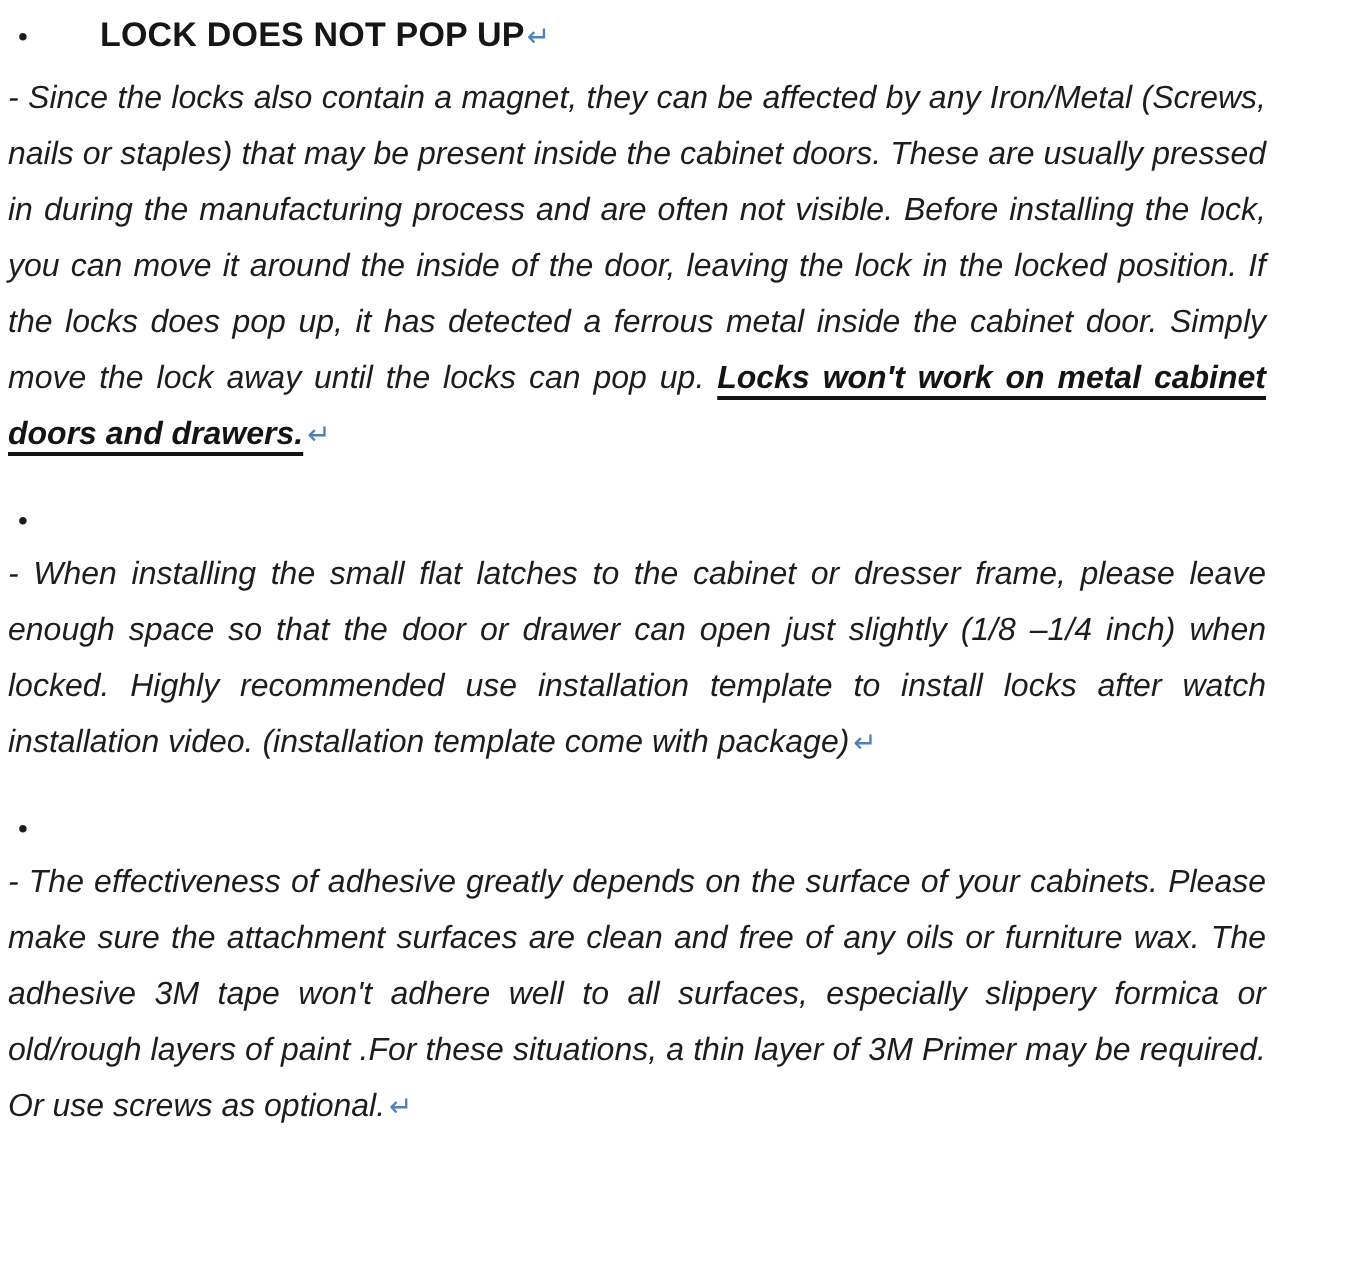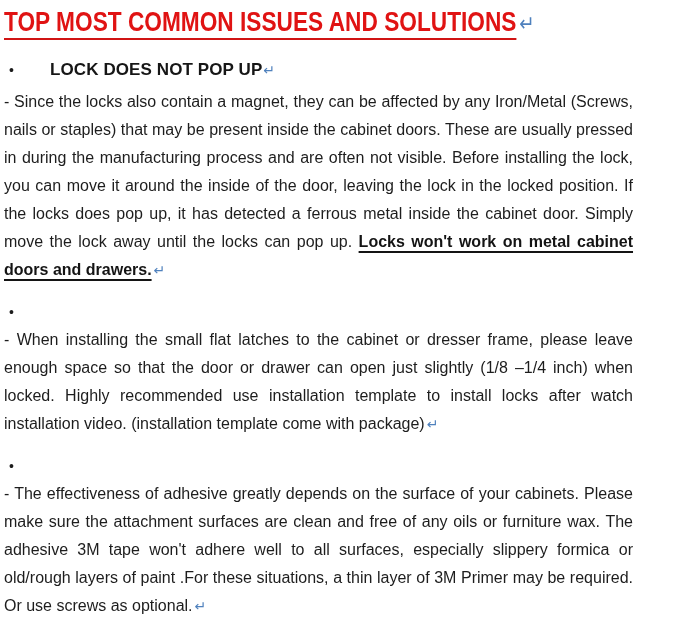--- a/index.html
+++ b/index.html
@@ -62,39 +62,37 @@
   }
   .section-heading .pilcrow { font-size: 14px; font-weight: 400; margin-left: 1px; }
   
   .body-text {
     margin: 0 0 20px 0;
     font-size: 16px;
     line-height: 28px;
     text-align: justify;
     text-align-last: left;
     color: #1d1d1d;
+    font-style: italic;
   }
   .body-text .pilcrow { font-size: 14px; margin-left: 2px; }
   .emphasis {
     font-weight: 700;
     text-decoration: underline;
     text-decoration-thickness: 1.5px;
     text-underline-offset: 4px;
     color: #141414;
   }
   .section:last-child .body-text { margin-bottom: 0; }
 </style>
 </head>
 <body>
 
 <div class="doc">
 
-  <h1 class="title">
-    <span class="title-scale"><span class="title-text">TOP MOST COMMON ISSUES AND SOLUTIONS</span><span class="pilcrow">↵</span></span>
-  </h1>
 
   <div class="section">
     <div class="heading-row">
       <span class="bullet">•</span>
       <h2 class="section-heading"><span>LOCK DOES NOT POP UP</span><span class="pilcrow">↵</span></h2>
     </div>
     <p class="body-text"><span>- Since the locks also contain a magnet, they can be affected by any Iron/Metal (Screws, nails or staples) that may be present inside the cabinet doors. These are usually pressed in during the manufacturing process and are often not visible. Before installing the lock, you can move it around the inside of the door, leaving the lock in the locked position. If the locks does pop up, it has detected a ferrous metal inside the cabinet door. Simply move the lock away until the locks can pop up.  </span><span class="emphasis">Locks won't work on metal cabinet doors and drawers.</span><span class="pilcrow">↵</span></p>
   </div>
 
   <div class="section">

